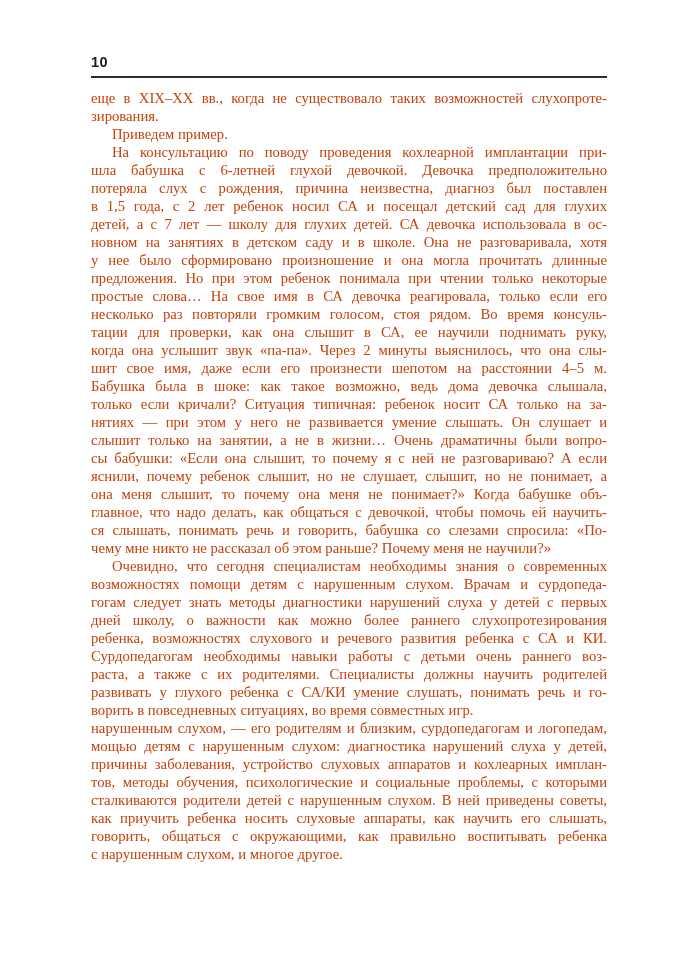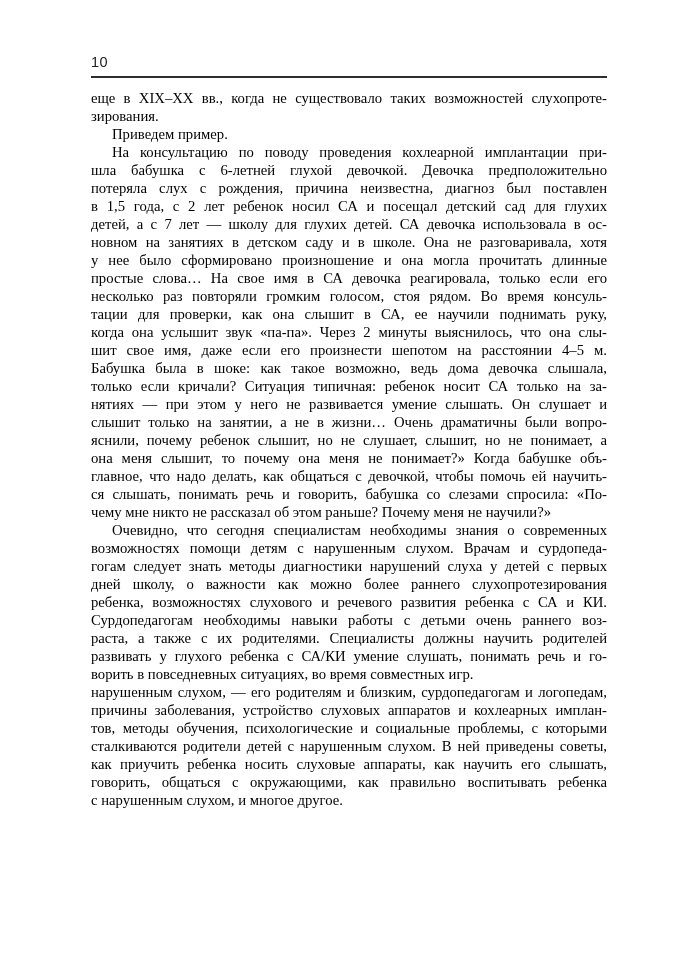--- a/index.html
+++ b/index.html
@@ -18,40 +18,40 @@
     background: #ffffff;
   }
   .page-header {
     position: absolute;
     left: 91px;
     top: 54px;
     width: 516px;
   }
   .page-number {
     font-family: "Liberation Sans", "DejaVu Sans", sans-serif;
-    font-weight: normal;
+    font-weight: bold;
     font-size: 14.5px;
     line-height: 16px;
     color: #1c1c1c;
     letter-spacing: 0.5px;
   }
   .header-rule {
     margin-top: 6px;
     width: 100%;
     height: 1.6px;
     background: #2e2e2e;
     border: none;
   }
   .body-text {
     position: absolute;
     left: 91px;
     top: 89px;
     width: 516px;
     font-size: 14.7px;
-    color: #000000;
+    color: #c2410c;
   }
   .paragraph { margin: 0; }
   .line {
     height: 18px;
     line-height: 18px;
     white-space: normal;
     overflow: hidden;
     text-align: justify;
     text-align-last: justify;
   }
@@ -80,48 +80,51 @@
         <div class="line last indent">Приведем пример.</div>
       </div>
       <div class="paragraph">
         <div class="line indent">На консультацию по поводу проведения кохлеарной имплантации при-</div>
         <div class="line">шла бабушка с 6-летней глухой девочкой. Девочка предположительно</div>
         <div class="line">потеряла слух с рождения, причина неизвестна, диагноз был поставлен</div>
         <div class="line">в 1,5 года, с 2 лет ребенок носил СА и посещал детский сад для глухих</div>
         <div class="line">детей, а с 7 лет — школу для глухих детей. СА девочка использовала в ос-</div>
         <div class="line">новном на занятиях в детском саду и в школе. Она не разговаривала, хотя</div>
         <div class="line">у нее было сформировано произношение и она могла прочитать длинные</div>
+        <div class="line">предложения. Но при этом ребенок понимала при чтении только некоторые</div>
         <div class="line">простые слова… На свое имя в СА девочка реагировала, только если его</div>
         <div class="line">несколько раз повторяли громким голосом, стоя рядом. Во время консуль-</div>
         <div class="line">тации для проверки, как она слышит в СА, ее научили поднимать руку,</div>
         <div class="line">когда она услышит звук «па-па». Через 2 минуты выяснилось, что она слы-</div>
         <div class="line">шит свое имя, даже если его произнести шепотом на расстоянии 4–5 м.</div>
         <div class="line">Бабушка была в шоке: как такое возможно, ведь дома девочка слышала,</div>
         <div class="line">только если кричали? Ситуация типичная: ребенок носит СА только на за-</div>
         <div class="line">нятиях — при этом у него не развивается умение слышать. Он слушает и</div>
         <div class="line">слышит только на занятии, а не в жизни… Очень драматичны были вопро-</div>
+        <div class="line">сы бабушки: «Если она слышит, то почему я с ней не разговариваю? А если</div>
         <div class="line">яснили, почему ребенок слышит, но не слушает, слышит, но не понимает, а</div>
         <div class="line">она меня слышит, то почему она меня не понимает?» Когда бабушке объ-</div>
         <div class="line">главное, что надо делать, как общаться с девочкой, чтобы помочь ей научить-</div>
         <div class="line">ся слышать, понимать речь и говорить, бабушка со слезами спросила: «По-</div>
         <div class="line last">чему мне никто не рассказал об этом раньше? Почему меня не научили?»</div>
       </div>
       <div class="paragraph">
         <div class="line indent">Очевидно, что сегодня специалистам необходимы знания о современных</div>
         <div class="line">возможностях помощи детям с нарушенным слухом. Врачам и сурдопеда-</div>
         <div class="line">гогам следует знать методы диагностики нарушений слуха у детей с первых</div>
         <div class="line">дней школу, о важности как можно более раннего слухопротезирования</div>
         <div class="line">ребенка, возможностях слухового и речевого развития ребенка с СА и КИ.</div>
         <div class="line">Сурдопедагогам необходимы навыки работы с детьми очень раннего воз-</div>
         <div class="line">раста, а также с их родителями. Специалисты должны научить родителей</div>
         <div class="line">развивать у глухого ребенка с СА/КИ умение слушать, понимать речь и го-</div>
         <div class="line last">ворить в повседневных ситуациях, во время совместных игр.</div>
       </div>
       <div class="paragraph">
         <div class="line">нарушенным слухом, — его родителям и близким, сурдопедагогам и логопедам,</div>
+        <div class="line">мощью детям с нарушенным слухом: диагностика нарушений слуха у детей,</div>
         <div class="line">причины заболевания, устройство слуховых аппаратов и кохлеарных имплан-</div>
         <div class="line">тов, методы обучения, психологические и социальные проблемы, с которыми</div>
         <div class="line">сталкиваются родители детей с нарушенным слухом. В ней приведены советы,</div>
         <div class="line">как приучить ребенка носить слуховые аппараты, как научить его слышать,</div>
         <div class="line">говорить, общаться с окружающими, как правильно воспитывать ребенка</div>
         <div class="line last">с нарушенным слухом, и многое другое.</div>
       </div>
     </main>
 </div>
 

